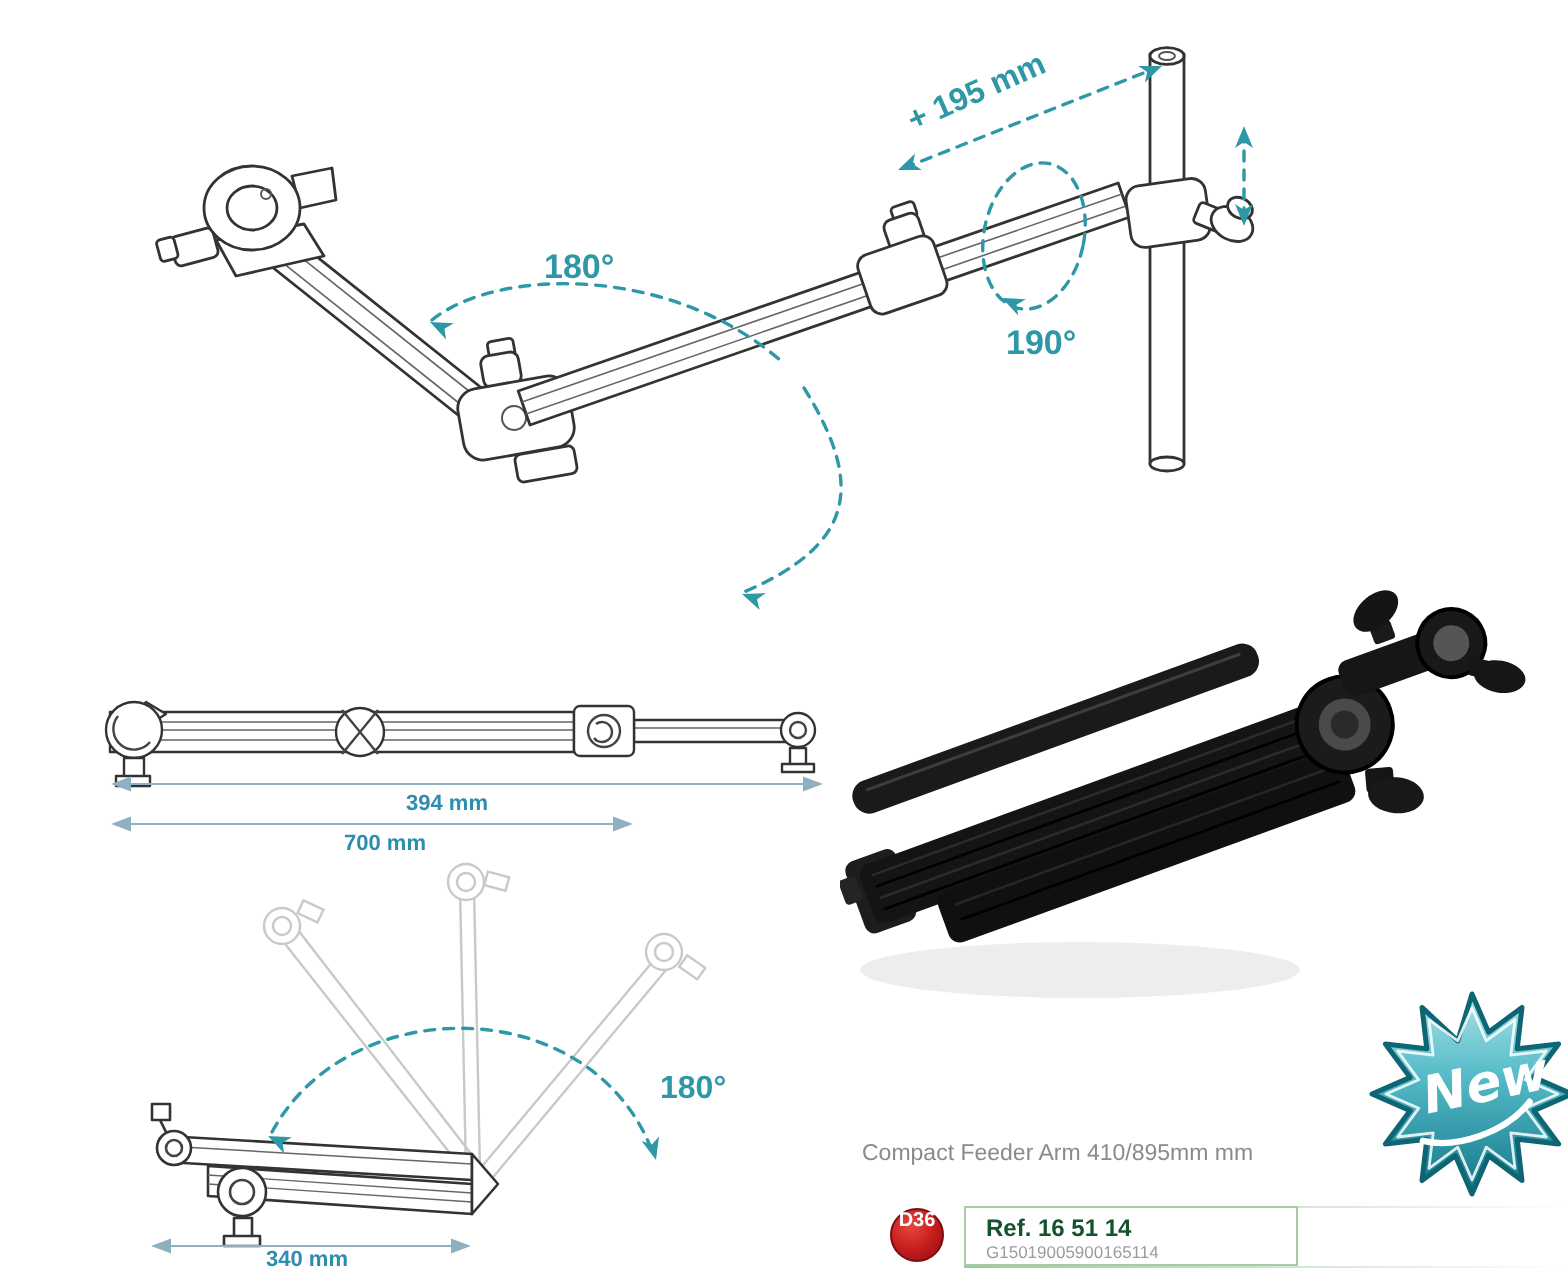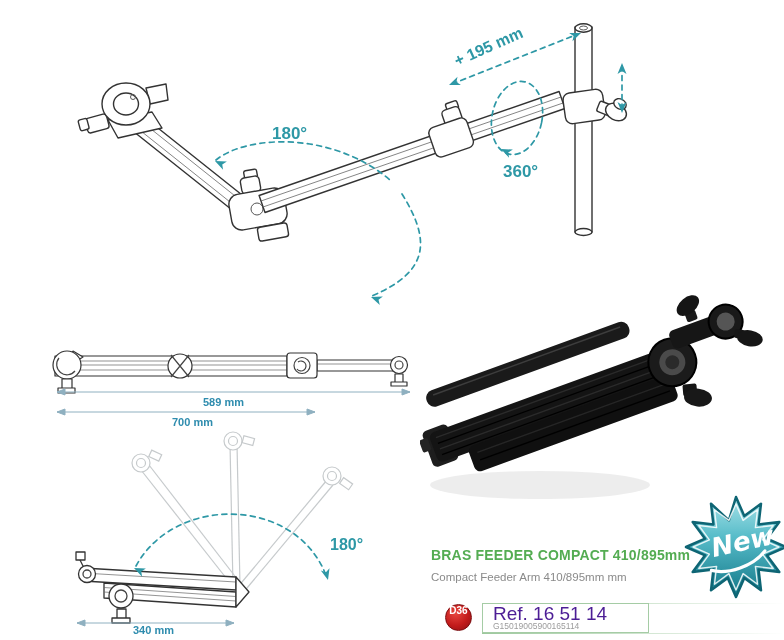--- a/index.html
+++ b/index.html
@@ -5,21 +5,21 @@
   html,body{margin:0;padding:0;background:#fff;}
   #page{position:relative;width:784px;height:640px;background:#fff;overflow:hidden;
         font-family:"Liberation Sans",sans-serif;}
   .abs{position:absolute;}
   svg{display:block;}
   .teal-label{color:#2E98A6;font-weight:bold;font-size:17px;}
   .dim-label{color:#2E8CAE;font-weight:bold;font-size:11px;white-space:nowrap;}
   .title{color:#54AC52;font-weight:bold;font-size:14px;white-space:nowrap;letter-spacing:.2px;}
   .subtitle{color:#8A8A8A;font-size:11.5px;white-space:nowrap;}
   .ref-box{width:165px;height:28px;border:1px solid #A5CCA5;background:#fff;}
-  .ref-num{color:#4c1d95;font-weight:normal;font-size:19px;line-height:14px;padding:3px 0 0 10px;}
+  .ref-num{color:#14532d;font-weight:bold;font-size:12px;line-height:14px;padding:3px 0 0 10px;}
   .barcode{color:#9C9C9C;font-size:8.5px;line-height:9px;padding:1px 0 0 10px;}
   .green-rule{height:1px;background:linear-gradient(to right,#9CC89C,rgba(156,200,156,0));}
   .d36{width:27px;height:27px;border-radius:50%;
        background:radial-gradient(circle at 38% 32%,#E8473F 0%,#C21B1B 55%,#8C0F13 100%);
        border:1px solid #7C0D10;color:#fff;font-weight:bold;font-size:10px;
        display:flex;align-items:flex-start;justify-content:center;box-sizing:border-box;}
   .newtext{fill:#fff;font-family:"DejaVu Sans",sans-serif;font-style:italic;font-weight:bold;font-size:26px;}
 </style>
 </head>
 <body>
@@ -93,21 +93,21 @@
       <path d="M0,0 L11,-4.5 L8,0 L11,4.5 Z" transform="translate(581,33) rotate(158)"></path>
       <path d="M0,0 L11,-4.5 L8,0 L11,4.5 Z" transform="translate(449,85) rotate(-22)"></path>
       <path d="M0,0 L11,-4.5 L8,0 L11,4.5 Z" transform="translate(622,63) rotate(90)"></path>
       <path d="M0,0 L11,-4.5 L8,0 L11,4.5 Z" transform="translate(622,113) rotate(-90)"></path>
       <path d="M0,0 L11,-4.5 L8,0 L11,4.5 Z" transform="translate(501,149) rotate(25)"></path>
       <path d="M0,0 L11,-4.5 L8,0 L11,4.5 Z" transform="translate(371,297) rotate(20)"></path>
     </g>
   </svg>
   <span class="abs teal-label" style="left:272px;top:124px">180°</span>
   <span class="abs teal-label" style="left:452px;top:38px;font-size:16px;transform:rotate(-24deg)">+ 195 mm</span>
-  <span class="abs teal-label" style="left:503px;top:162px">360°</span>
+  <span class="abs teal-label" style="left:503px;top:162px">190°</span>
 
   <svg class="abs" style="left:25px;top:338px" width="400" height="110" viewBox="0 0 400 110">
     <g stroke="#333" stroke-width="1.2" fill="#fff" stroke-linejoin="round">
       <g>
         <rect x="30" y="18" width="232" height="20"></rect>
         <line x1="30" y1="23" x2="262" y2="23" stroke="#666" stroke-width=".7"></line>
         <line x1="30" y1="27" x2="262" y2="27" stroke="#666" stroke-width=".7"></line>
         <line x1="30" y1="32" x2="262" y2="32" stroke="#666" stroke-width=".7"></line>
         <rect x="292" y="22" width="76" height="11"></rect>
         <line x1="292" y1="26" x2="368" y2="26" stroke="#666" stroke-width=".7"></line>
@@ -137,21 +137,21 @@
     </g>
     <g stroke="#8FB0C0" stroke-width="1" fill="#8FB0C0">
       <line x1="32" y1="54" x2="385" y2="54"></line>
       <path d="M32,54 L40,51 L40,57 Z"></path>
         <path d="M385,54 L377,51 L377,57 Z"></path>
       <line x1="32" y1="74" x2="290" y2="74"></line>
       <path d="M32,74 L40,71 L40,77 Z"></path>
         <path d="M290,74 L282,71 L282,77 Z"></path>
     </g>
   </svg>
-  <span class="abs dim-label" style="left:203px;top:396px">589 mm</span>
+  <span class="abs dim-label" style="left:203px;top:396px">394 mm</span>
   <span class="abs dim-label" style="left:172px;top:416px">700 mm</span>
 
   <svg class="abs" style="left:40px;top:428px" width="370" height="212" viewBox="0 0 370 212">
 
     <g stroke="#C6CACC" stroke-width="1.2" fill="#fff">
       <line x1="194" y1="160" x2="101" y2="42"></line>
         <line x1="201" y1="156" x2="109" y2="37"></line>
       <circle cx="101" cy="35" r="9"></circle>
         <circle cx="101" cy="35" r="4.5" fill="none"></circle>
       <rect x="110" y="24" width="11" height="7" transform="rotate(25 115 27)"></rect>
@@ -252,21 +252,20 @@
         <stop offset="40%" stop-color="#57BCC9"></stop>
         <stop offset="100%" stop-color="#117687"></stop>
       </linearGradient>
     </defs>
     <polygon points="52,3 60.3,22.1 77,9.7 74.6,30.4 95.3,28 82.9,44.7 102,53 82.9,61.3 95.3,78 74.6,75.6 77,96.3 60.3,83.9 52,103 43.7,83.9 27,96.3 29.4,75.6 8.7,78 21.1,61.3 2,53 21.1,44.7 8.7,28 29.4,30.4 27,9.7 44.9,26.4" fill="url(#newgrad)" stroke="#0E6574" stroke-width="2.5" stroke-linejoin="round"></polygon>
     <polygon points="52,10 59.1,26.4 73.5,15.8 71.4,33.6 89.2,31.5 78.6,45.9 95,53 78.6,60.1 89.2,74.5 71.4,72.4 73.5,90.2 59.1,79.6 52,96 44.9,79.6 30.5,90.2 32.6,72.4 14.8,74.5 25.4,60.1 9,53 25.4,45.9 14.8,31.5 32.6,33.6 30.5,15.8 44.9,26.4" fill="none" stroke="rgba(255,255,255,0.85)" stroke-width="1.4" stroke-linejoin="round"></polygon>
     <text class="newtext" x="28" y="58" transform="rotate(-12 52 53)">New</text>
     <path d="M26,72 C42,79 68,75 82,62" stroke="#fff" stroke-width="3.2" fill="none" stroke-linecap="round" transform="rotate(-10 52 66)"></path>
   </svg>
 
-  <span class="abs title" style="left:431px;top:547px">BRAS FEEDER COMPACT 410/895mm</span>
   <span class="abs subtitle" style="left:431px;top:571px">Compact Feeder Arm 410/895mm mm</span>
 
   <div class="abs green-rule" style="left:482px;top:603px;width:302px"></div>
   <div class="abs green-rule" style="left:482px;top:633px;width:302px"></div>
 
   <div class="abs d36" style="left:445px;top:604px">
     <span>D36</span>
   </div>
 
   <div class="abs ref-box" style="left:482px;top:603px">

